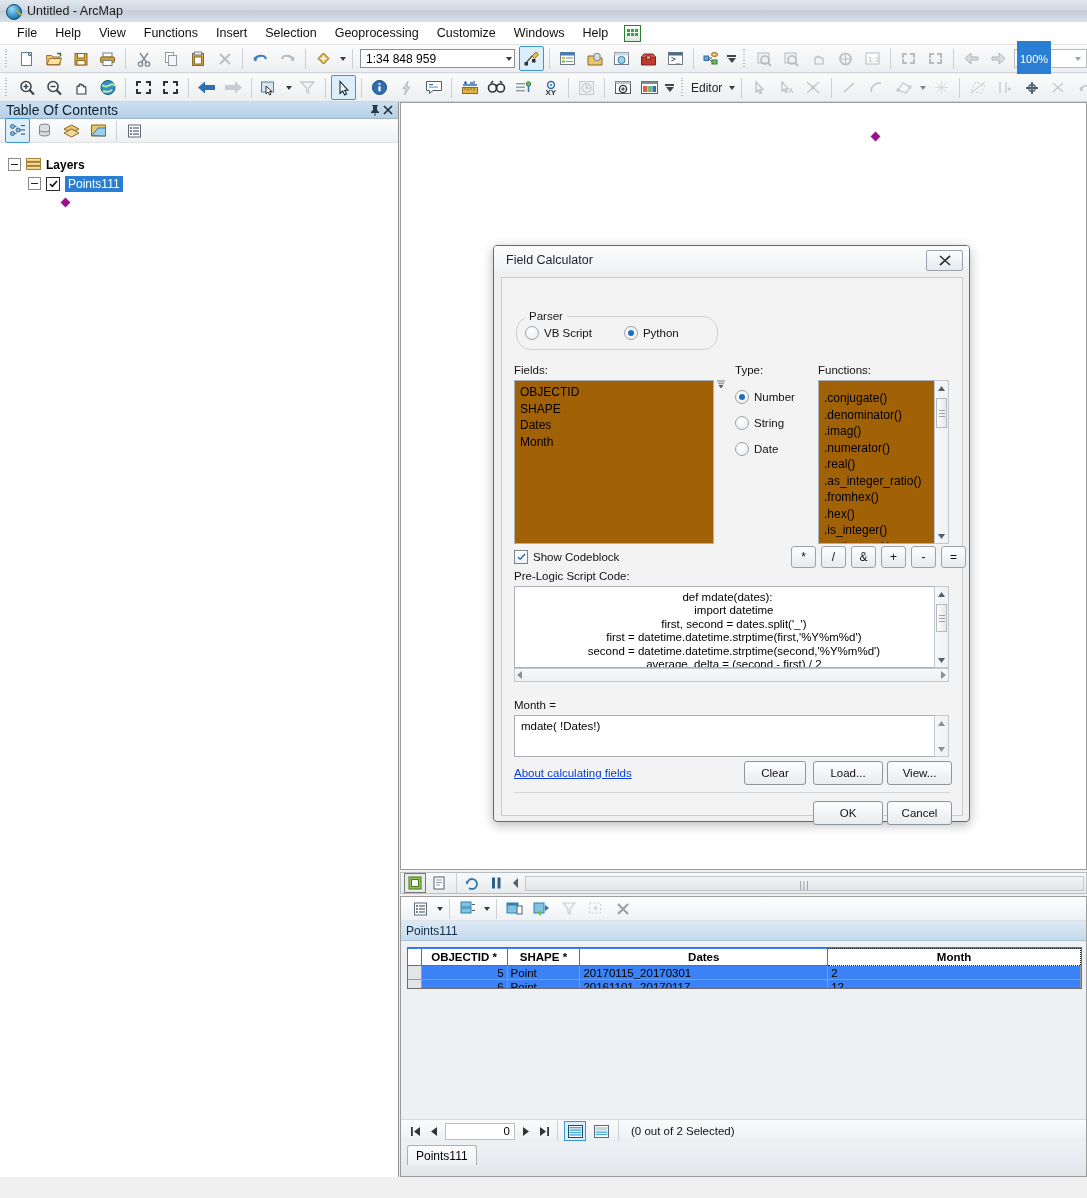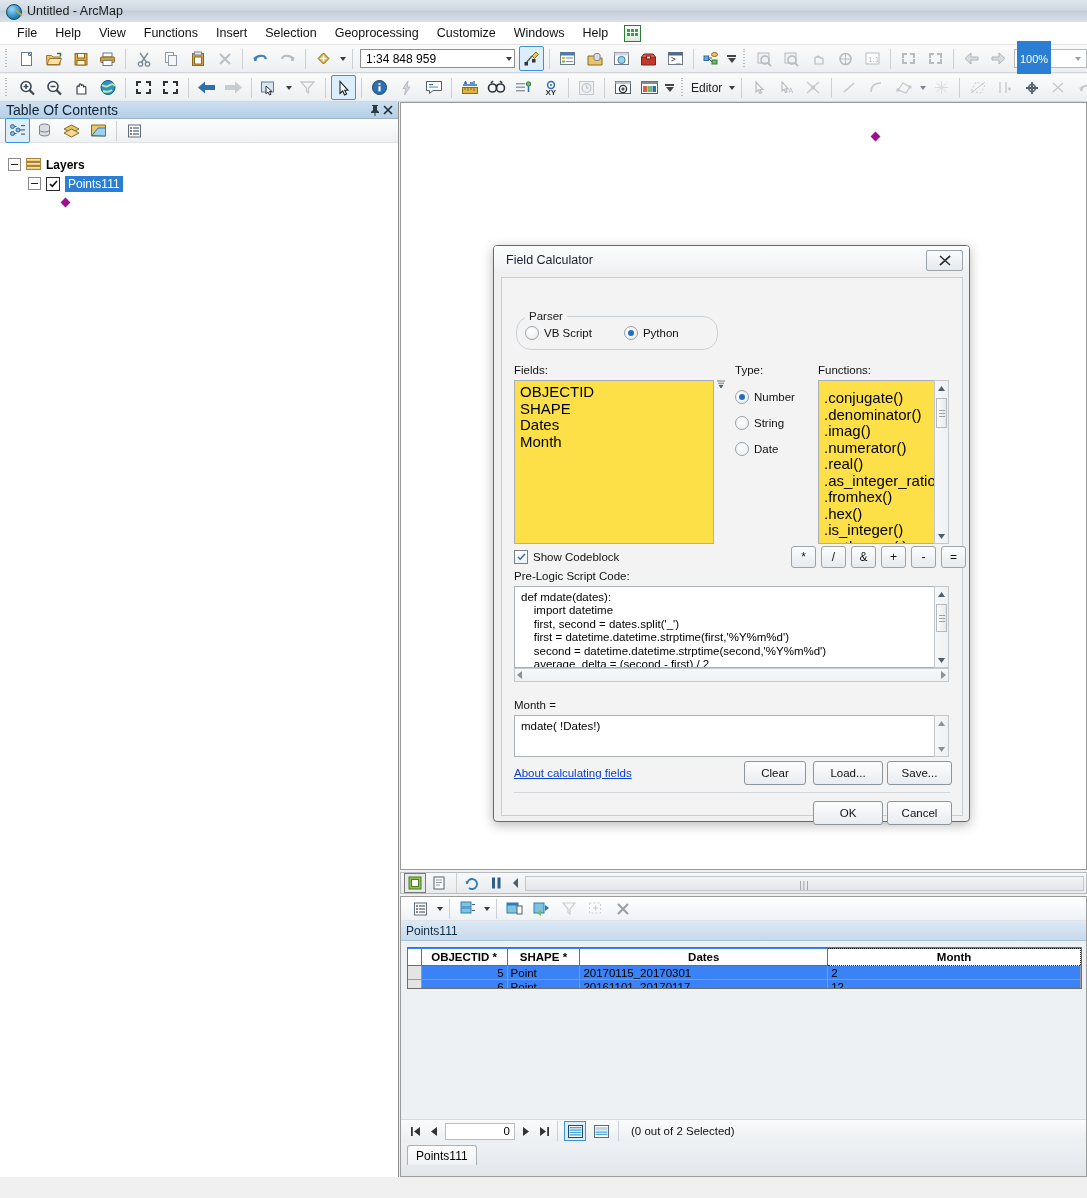--- a/index.html
+++ b/index.html
@@ -178,37 +178,37 @@
        background:#f3f3f3;border:1px solid #c8cdd2;box-sizing:border-box;}
   .gbox{position:absolute;border:1px solid #cbd0d5;border-radius:15px;}
   .gbox-label{position:absolute;top:-7px;left:8px;background:#f3f3f3;padding:0 4px;font-size:11.5px;color:#1b1b1b;}
   .radio{width:12px;height:12px;border-radius:50%;border:1px solid #9aa1a8;
        background:radial-gradient(circle at 40% 35%,#ffffff,#e7eaed);
        display:inline-block;position:relative;flex:0 0 auto;}
   .radio.on:after{content:"";position:absolute;left:3px;top:3px;width:6px;height:6px;
        border-radius:50%;background:#1f6fc0;}
   .rlabel{font-size:11.5px;margin-left:5px;color:#111;}
   .flabel{font-size:11.5px;color:#111;}
-  .listbox{background:#fde047;border:1px solid #aab0b6;box-sizing:border-box;overflow:hidden;
-       font-size:15px;padding:3px 0 0 5px;}
+  .listbox{background:#a16207;border:1px solid #aab0b6;box-sizing:border-box;overflow:hidden;
+       font-size:12px;padding:3px 0 0 5px;}
   .listbox div{line-height:16.5px;white-space:nowrap;}
   .vscroll{position:absolute;width:15px;background:linear-gradient(to right,#f6f7f8,#eef0f2);
        border:1px solid #c3c8cd;box-sizing:border-box;}
   .vs-arrow{height:14px;display:flex;align-items:center;justify-content:center;}
   .vs-thumb{position:absolute;left:1px;width:11px;
        background:linear-gradient(to right,#fcfcfd,#e4e8eb);border:1px solid #b4bac0;box-sizing:border-box;}
   .vs-thumb:after{content:"";position:absolute;left:2px;top:50%;margin-top:-3px;width:6px;height:7px;
        background:repeating-linear-gradient(to bottom,#9aa1a8 0 1px,transparent 1px 3px);}
   .opbtn{width:23px;height:20px;border:1px solid #9aa3ab;border-radius:3px;
        background:linear-gradient(to bottom,#fcfdfd,#e6eaee);display:flex;align-items:center;
        justify-content:center;font-size:12px;color:#111;cursor:pointer;}
   .cbx{width:12px;height:12px;border:1px solid #7a8189;background:linear-gradient(#fff,#eef2f6);
        display:inline-flex;align-items:center;justify-content:center;flex:0 0 auto;}
   .codearea{background:#fff;border:1px solid #aab0b6;box-sizing:border-box;
-       font-size:11.5px;padding:4px 0 0 6px;line-height:13.4px;white-space:pre;overflow:hidden;}
+       font-size:11.5px;padding:4px 0 0 6px;line-height:13.4px;white-space:pre;overflow:hidden;text-align:center;}
   .hscrollbar{position:absolute;height:14px;background:linear-gradient(to bottom,#f7f8f9,#eef0f2);
        border:1px solid #c3c8cd;box-sizing:border-box;display:flex;align-items:center;justify-content:space-between;padding:0 2px;}
   .exprbox{background:#fff;border:1px solid #aab0b6;box-sizing:border-box;font-size:11.5px;padding:4px 0 0 6px;}
   .link{color:#0b3fd1;text-decoration:underline;font-size:11.5px;cursor:pointer;}
   .dbtn{height:22px;border:1px solid #8d959d;border-radius:3px;
        background:linear-gradient(to bottom,#fdfdfe,#e8ecf0);display:flex;align-items:center;
        justify-content:center;font-size:11.5px;color:#111;cursor:pointer;}
   .hr{position:absolute;height:1px;background:#d2d6da;}
 </style>
 </head>
@@ -1142,21 +1142,21 @@
         <div class="vs-arrow" style="position:absolute;bottom:0;width:13px">
           <svg width="7" height="5">
               <path d="M3.5 5 L0 0 L7 0 Z" fill="#8a9199"></path>
             </svg>
         </div>
       </div>
 
       <div class="link" style="position:absolute;left:12px;top:489px">About calculating fields</div>
       <div class="dbtn" style="position:absolute;left:242px;top:483px;width:60px">Clear</div>
       <div class="dbtn" style="position:absolute;left:311px;top:483px;width:68px">Load...</div>
-      <div class="dbtn" style="position:absolute;left:385px;top:483px;width:63px">Save...</div>
+      <div class="dbtn" style="position:absolute;left:385px;top:483px;width:63px">View...</div>
 
       <div class="hr" style="left:12px;top:514px;width:436px"></div>
 
       <div class="dbtn" style="position:absolute;left:311px;top:523px;width:68px">OK</div>
       <div class="dbtn" style="position:absolute;left:385px;top:523px;width:63px">Cancel</div>
     </div>
   </div>
 
 </div>
 

